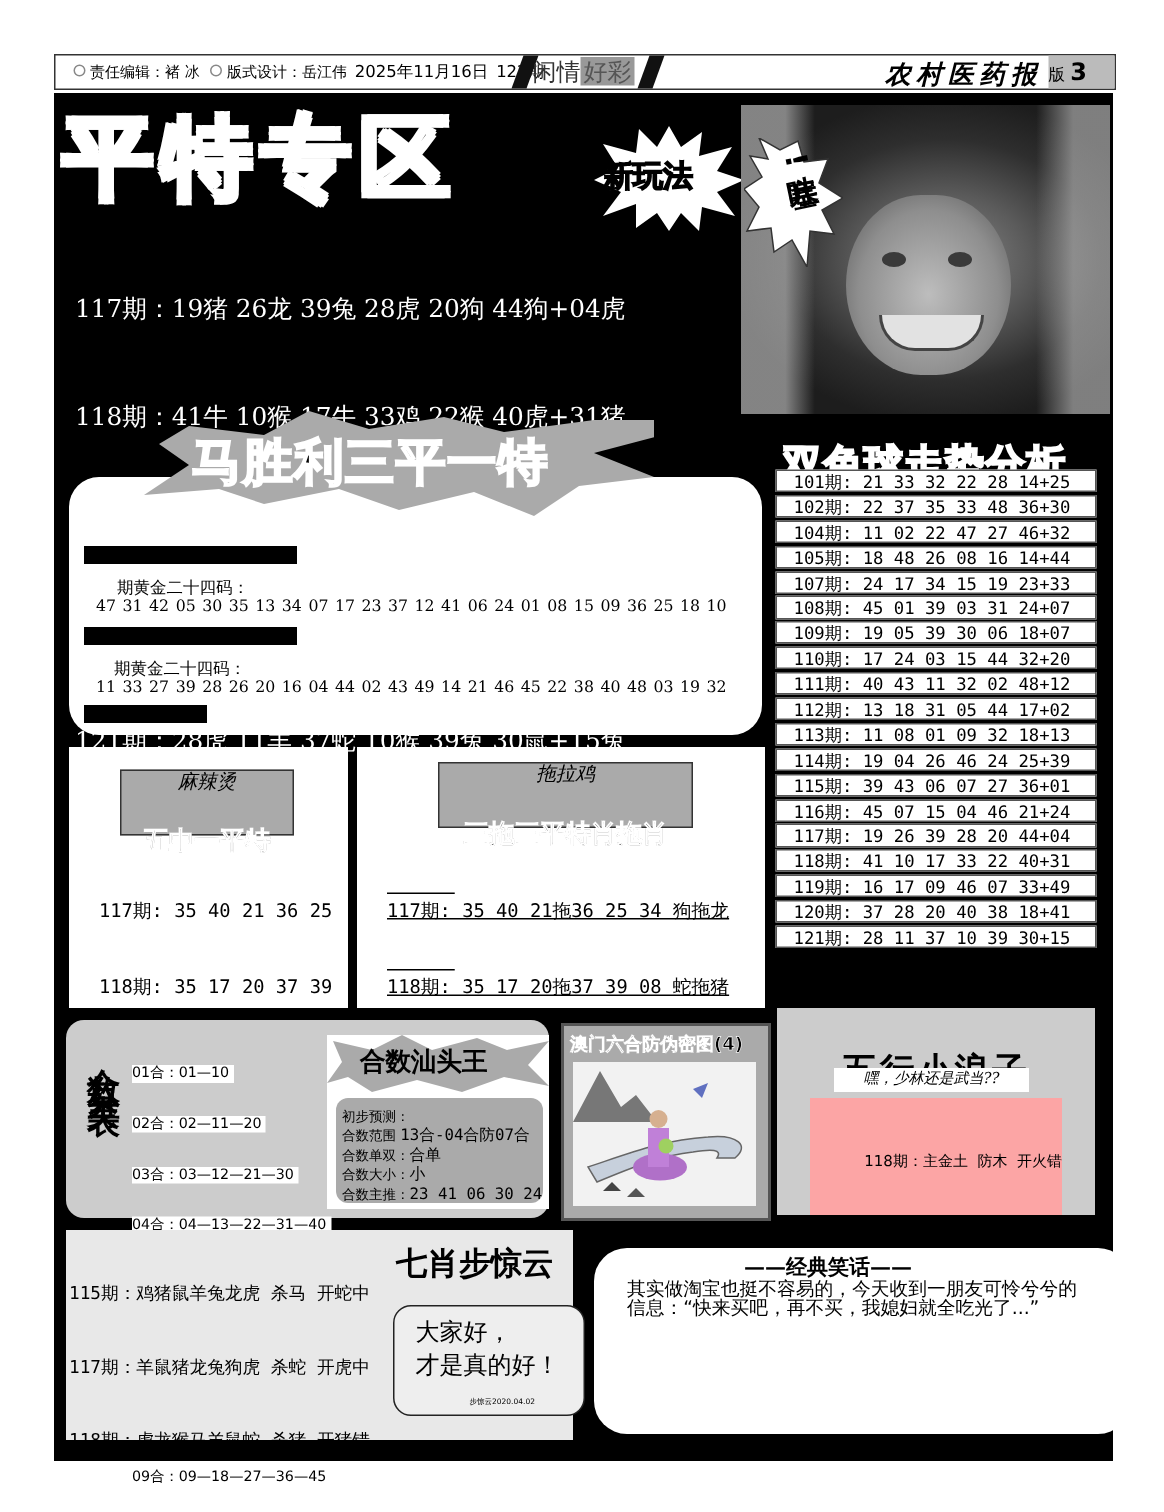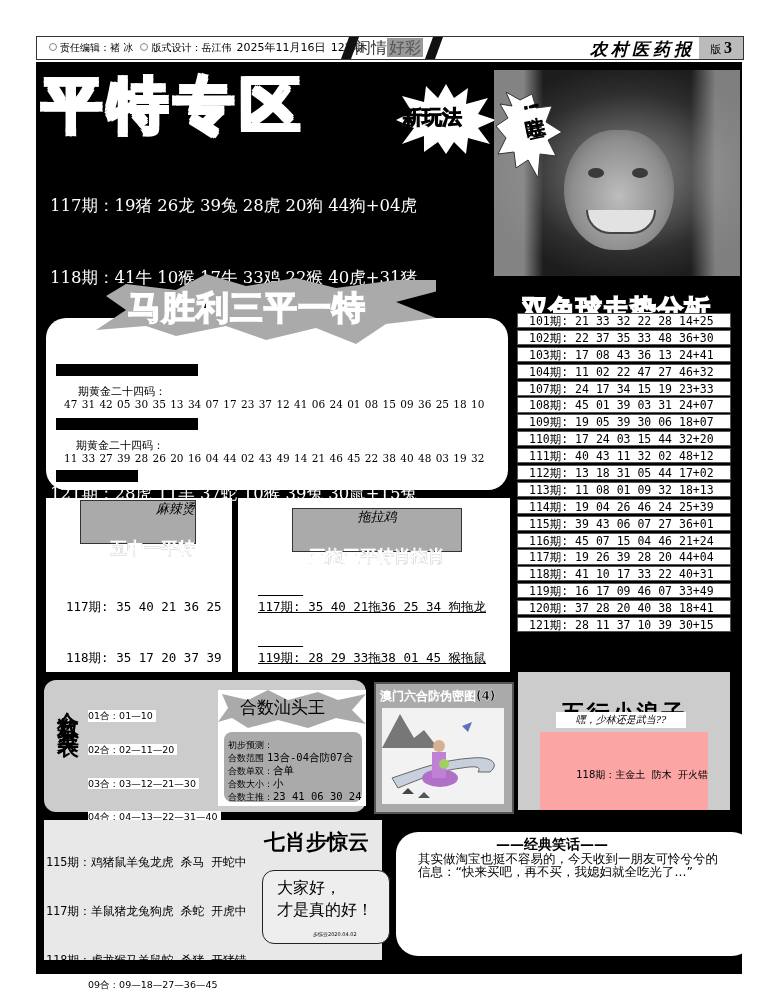--- a/index.html
+++ b/index.html
@@ -8,21 +8,21 @@
   
   .hdr{left:36px;top:36px;width:706px;height:22px;border:1px solid #333;background:#fff;}
   .hdr-left{left:8px;top:3px;font-size:10px;white-space:nowrap;}
   .hdr-left .dot{display:inline-block;width:6px;height:6px;border:1px solid #888;border-radius:50%;margin:0 3px 0 4px;}
   .hdr-date{font-size:11px;margin-left:2px;}
   .slash{width:10px;height:22px;background:#111;transform:skewX(-20deg);top:0;}
   .leisure{left:318px;top:0;width:82px;height:22px;font-family:"DejaVu Serif",serif;font-size:16px;line-height:22px;}
   .leisure .a{color:#333;}
   .leisure .b{color:#555;background:#999;padding:0 2px;}
   .paper-name{right:48px;top:1px;font-family:"DejaVu Serif",serif;font-size:17px;font-weight:bold;letter-spacing:4px;font-style:italic;}
-  .page-no{right:0;top:0;width:44px;height:22px;background:#bbb;font-size:11px;line-height:22px;text-align:center;font-family:Liberation Serif, serif;}
+  .page-no{right:0;top:0;width:44px;height:22px;background:#bbb;font-size:11px;line-height:22px;}
   .page-no b{font-size:16px;}
   
   .main{left:36px;top:62px;width:706px;height:912px;background:#000;}
   
   .title{left:6px;top:4px;font-size:60px;font-weight:900;color:#000;letter-spacing:6px;
     -webkit-text-stroke:3px #fff;font-family:"DejaVu Sans",sans-serif;text-shadow:0 0 0 #fff,2px 2px 0 #fff,-2px -2px 0 #fff,2px -2px 0 #fff,-2px 2px 0 #fff;}
   .burst{left:360px;top:22px;width:100px;height:70px;}
   .burst-text{left:366px;top:42px;font-size:20px;font-weight:900;color:#fff;-webkit-text-stroke:1px #000;}
   .special-rows{left:14px;top:84px;color:#fff;font-family:"DejaVu Serif",serif;font-size:16.5px;line-height:24px;white-space:pre;}
   
@@ -50,21 +50,21 @@
   .boxtitle .sub{font-family:"DejaVu Serif",serif;font-style:italic;font-size:13px;line-height:16px;}
   .boxtitle .main-t{font-size:17px;font-weight:900;line-height:20px;color:#000;margin-top:21px;-webkit-text-stroke:.5px #fff;}
   .rows{font-family:"DejaVu Sans Mono",monospace;font-size:12.5px;line-height:17px;white-space:pre;}
   
   .heshu{left:8px;top:618px;width:322px;height:132px;background:#ccc;border-radius:12px;}
   .heshu-vert{left:10px;top:14px;font-size:22px;font-weight:900;writing-mode:vertical-rl;letter-spacing:6px;font-family:"DejaVu Serif",serif;}
   .heshu-list{left:44px;top:8px;font-size:9.5px;line-height:11.2px;white-space:pre;}
   .heshu-list span{display:block;}
   .heshu-list .hl{background:#fff;display:inline-block;padding-right:3px;}
   .stk{left:174px;top:10px;width:148px;height:116px;background:#fff;}
-  .stk-title{left:10px;top:6px;font-size:17px;font-weight:400;}
+  .stk-title{left:10px;top:6px;font-size:17px;font-weight:700;}
   .stk-burst{left:0;top:0;width:148px;height:40px;}
   .pred{left:6px;top:42px;width:138px;height:70px;background:#aaa;border-radius:8px;font-size:9px;line-height:12px;padding:7px 4px;box-sizing:border-box;white-space:pre;}
   .pred .big{font-family:"DejaVu Sans Mono",monospace;font-size:10.5px;}
   
   .macau{left:338px;top:620px;width:136px;height:128px;background:#aaa;border:2px solid #555;}
   .macau-title{left:4px;top:4px;font-size:12px;font-weight:bold;color:#000;-webkit-text-stroke:.4px #fff;white-space:nowrap;}
   .scene{left:6px;top:24px;width:122px;height:96px;background:#f2f2f2;overflow:hidden;}
   
   .wuxing{left:482px;top:610px;width:212px;height:138px;background:#ccc;}
   .wx-title{left:0;top:6px;width:212px;text-align:center;font-size:23px;font-weight:900;letter-spacing:2px;margin-top:20px;}
@@ -124,22 +124,22 @@
     <svg class="abs wow" viewBox="0 0 66 86">
       <polygon points="10,0 24,8 36,2 40,16 56,14 50,30 66,40 52,48 60,64 44,62 42,86 32,68 20,76 18,60 2,62 10,46 0,34 12,26 4,12 16,14" fill="#fff" stroke="#333" stroke-width="1"></polygon>
     </svg>
     <div class="abs wow-text">哇塞!</div>
   </div>
 
   <div class="abs ssq-title">双色球走势分析</div>
   <div class="abs ssq">
     <div class="ssq-row">101期: 21 33 32 22 28 14+25</div>
     <div class="ssq-row">102期: 22 37 35 33 48 36+30</div>
-    <div class="ssq-row">103期: 17 08 43 36 13 24+41</div>
     <div class="ssq-row">104期: 11 02 22 47 27 46+32</div>
+    <div class="ssq-row">105期: 18 48 26 08 16 14+44</div>
     <div class="ssq-row">107期: 24 17 34 15 19 23+33</div>
     <div class="ssq-row">108期: 45 01 39 03 31 24+07</div>
     <div class="ssq-row">109期: 19 05 39 30 06 18+07</div>
     <div class="ssq-row">110期: 17 24 03 15 44 32+20</div>
     <div class="ssq-row">111期: 40 43 11 32 02 48+12</div>
     <div class="ssq-row">112期: 13 18 31 05 44 17+02</div>
     <div class="ssq-row">113期: 11 08 01 09 32 18+13</div>
     <div class="ssq-row">114期: 19 04 26 46 24 25+39</div>
     <div class="ssq-row">115期: 39 43 06 07 27 36+01</div>
     <div class="ssq-row">116期: 45 07 15 04 46 21+24</div>
@@ -158,41 +158,42 @@
     <div class="abs gold-label" style="left:30px;top:120px;">期黄金二十四码：</div>
     <div class="abs gold-nums" style="left:18px;top:134px;">11 33 27 39 28 26 20 16 04 44 02 43 49 14 21 46 45 22 38 40 48 03 19 32</div>
     <div class="abs redact" style="left:10px;top:152px;width:82px;height:12px;"></div>
   </div>
   <svg class="abs msl-burst" viewBox="0 0 340 70">
     <polygon points="30,10 80,16 110,0 150,12 200,4 240,14 300,6 384,6 300,28 340,44 290,50 260,70 220,54 170,66 130,52 80,62 50,52 0,56 30,36 10,22" fill="#aaa"></polygon>
   </svg>
   <div class="abs msl-title">马胜利三平一特</div>
 
   <div class="abs box" style="left:10px;top:436px;width:186px;height:174px;">
-    <div class="abs boxtitle" style="left:34px;top:2px;width:114px;height:42px;text-align:right;">
+    <div class="abs boxtitle" style="left:34px;top:15px;width:114px;height:42px;">
       <div class="sub">麻辣烫</div>
       <div class="main-t">五中一平特</div>
     </div>
     <div class="abs rows" style="left:20px;top:66px;">
       <div>117期: 35 40 21 36 25</div>
       <div>118期: 35 17 20 37 39</div>
       <div>119期: 28 29 33 38 01</div>
       <div>120期: 28 39 07 30 14</div>
       <div>121期: 34 35 14 07 40</div>
       <div>122期: 47 31 42 05 30</div>
     </div>
   </div>
 
   <div class="abs box" style="left:202px;top:436px;width:272px;height:174px;">
     <div class="abs boxtitle" style="left:54px;top:10px;width:168px;height:42px;">
       <div class="sub">拖拉鸡</div>
       <div class="main-t">三拖三平特肖拖肖</div>
     </div>
     <div class="abs rows" style="left:20px;top:66px;text-decoration:underline;">
       <div>117期: 35 40 21拖36 25 34 狗拖龙</div>
+      <div>118期: 35 17 20拖37 39 08 蛇拖猪</div>
       <div>119期: 28 29 33拖38 01 45 猴拖鼠</div>
       <div>120期: 28 39 07拖30 14 31 马拖蛇</div>
       <div>121期: 34 35 14拖07 40 25 鸡拖狗</div>
       <div>122期: 47 31 42拖05 30 35 猪拖虎</div>
     </div>
   </div>
 
   <div class="abs heshu">
     <div class="abs heshu-vert">合数分类表</div>
     <div class="abs heshu-list">

